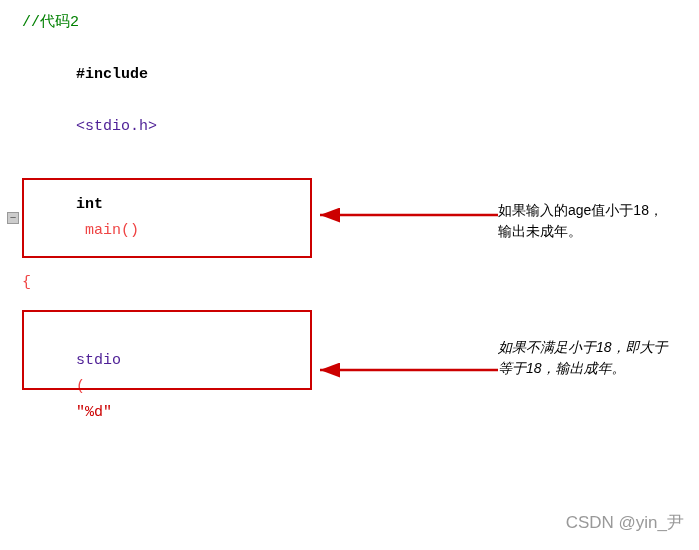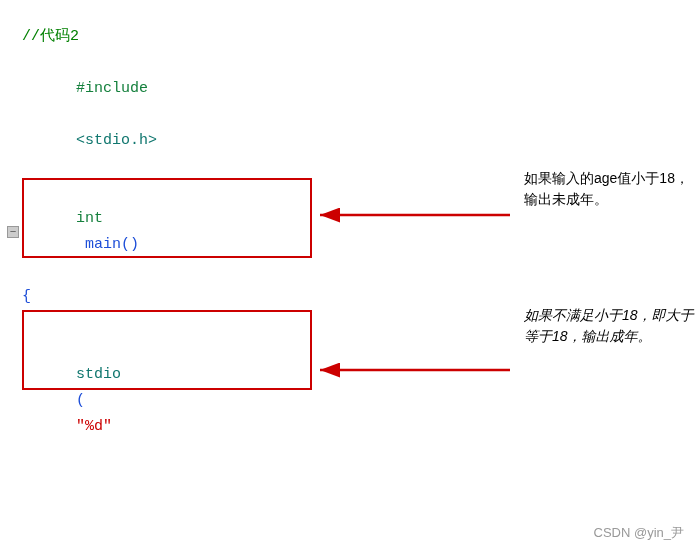--- a/index.html
+++ b/index.html
@@ -12,21 +12,21 @@
       position: relative;
     }
 
     .code-area {
       position: absolute;
       top: 0;
       left: 0;
       width: 370px;
       height: 550px;
       background: #ffffff;
-      padding: 24px 0 10px 0;
+      padding: 10px 0 10px 0;
       font-size: 15px;
       line-height: 26px;
     }
 
     .line {
       display: flex;
       align-items: center;
       padding-left: 0;
       position: relative;
       white-space: pre;
@@ -42,24 +42,24 @@
       font-size: 13px;
       position: relative;
     }
 
     .code-text {
       padding-left: 4px;
     }
 
     
     .green { color: #008000; }
-    .blue { color: #15803d; }
-    .cyan { color: #0f766e; }
+    .blue { color: #000000; font-weight: bold; }
+    .cyan { color: #4c1d95; }
     .red { color: #cc0000; }
-    .black { color: #1d4ed8; }
+    .black { color: #ef4444; }
 
     
     .box-if {
       position: absolute;
       border: 2px solid #cc0000;
       left: 22px;
       top: 178px;
       width: 290px;
       height: 80px;
       pointer-events: none;
@@ -70,22 +70,23 @@
       border: 2px solid #cc0000;
       left: 22px;
       top: 310px;
       width: 290px;
       height: 80px;
       pointer-events: none;
     }
 
     .annotation-box {
       position: absolute;
-      right: 5px;
+      right: 31px;
       background: #fff;
+      margin-top: 32px;
     }
 
     .annotation-1 {
       top: 168px;
       width: 170px;
     }
 
     .annotation-2 {
       top: 305px;
       width: 170px;
@@ -100,24 +101,24 @@
     }
 
     
     .arrow-svg {
       position: absolute;
     }
 
     
     .watermark {
       position: absolute;
-      bottom: 8px;
+      bottom: 16px;
       right: 15px;
       font-family: 'Arial', sans-serif;
-      font-size: 13px;
+      font-size: 17px;
       color: #999;
     }
 
     .minus-icon {
       width: 12px;
       height: 12px;
       background: #ccc;
       border: 1px solid #999;
       display: flex;
       align-items: center;

